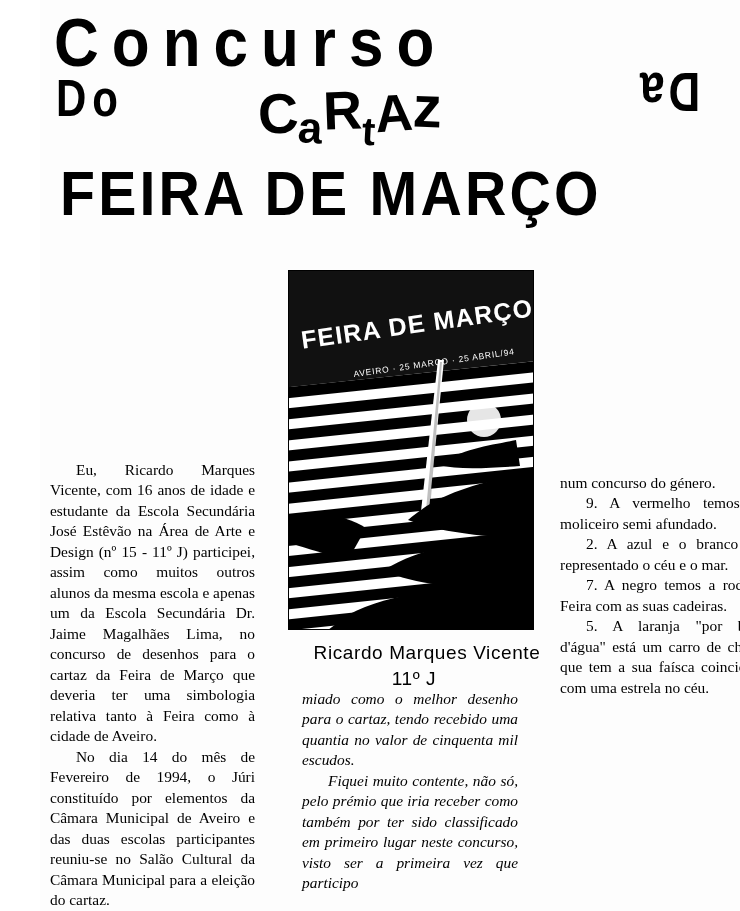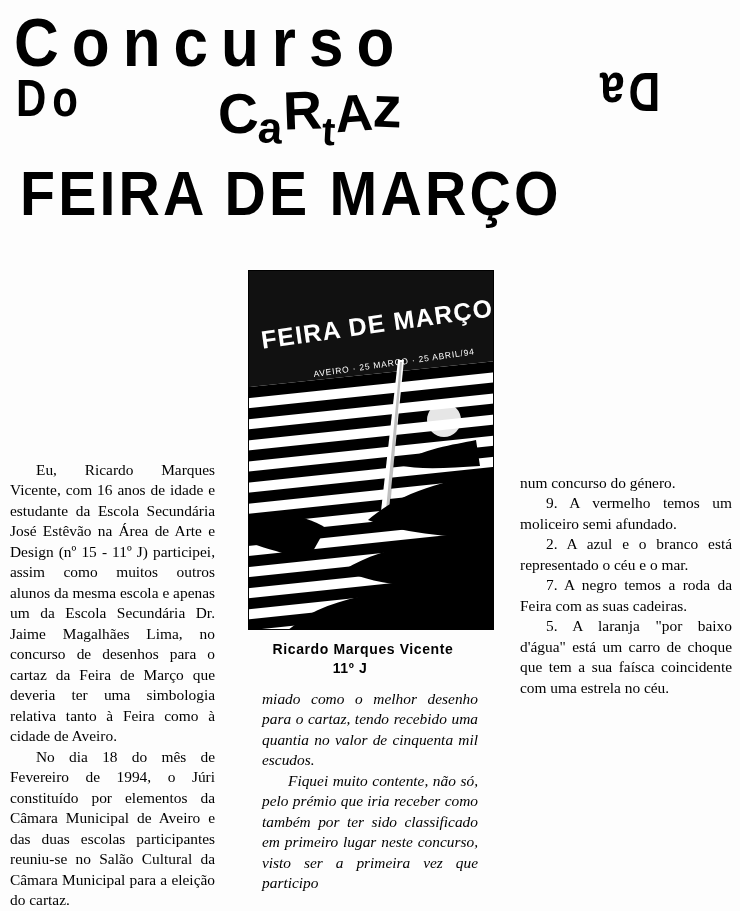--- a/index.html
+++ b/index.html
@@ -13,20 +13,21 @@
     position: relative;
     overflow: hidden;
     font-family: "Liberation Serif", serif;
     color: #000000;
   }
 
   .page {
     position: absolute;
     inset: 0;
     background: #fdfdfd;
+    margin-left: 40px;
   }
 
   
   .masthead {
     position: absolute;
     top: 0;
     left: 0;
     width: 740px;
     height: 240px;
   }
@@ -114,26 +115,26 @@
   .poster {
     width: 246px;
     height: 360px;
     display: block;
     background: #000;
   }
 
   .poster-caption {
     position: absolute;
     top: 640px;
-    left: 240px;
+    left: 264px;
     width: 246px;
     text-align: center;
     font-family: "Liberation Sans", sans-serif;
-    font-weight: bold;
-    font-size: 14px;
+    font-weight: normal;
+    font-size: 19px;
     letter-spacing: 0.6px;
     line-height: 1.35;
     white-space: nowrap;
   }
   .poster-caption .line2 {
     display: block;
     text-align: center;
     padding-right: 26px;
   }
 
@@ -236,21 +237,21 @@
     </svg>
   </div>
 
   <div class="poster-caption">
     <span>Ricardo Marques Vicente</span>
     <span class="line2">11º J</span>
   </div>
 
   <div class="col col-left">
     <p>Eu, Ricardo Marques Vicente, com 16 anos de idade e estudante da Escola Secundária José Estêvão na Área de Arte e Design (nº 15 - 11º J) participei, assim como muitos outros alunos da mesma escola e apenas um da Escola Secundária Dr. Jaime Magalhães Lima, no concurso de desenhos para o cartaz da Feira de Março que deveria ter uma simbologia relativa tanto à Feira como à cidade de Aveiro.</p>
-    <p>No dia 18 do mês de Fevereiro de 1994, o Júri constituído por elementos da Câmara Municipal de Aveiro e das duas escolas participantes reuniu-se no Salão Cultural da Câmara Municipal para a eleição do cartaz.</p>
+    <p>No dia 14 do mês de Fevereiro de 1994, o Júri constituído por elementos da Câmara Municipal de Aveiro e das duas escolas participantes reuniu-se no Salão Cultural da Câmara Municipal para a eleição do cartaz.</p>
     <p>O meu trabalho foi pre-</p>
   </div>
 
   <div class="col col-mid">
     <p class="noindent">miado como o melhor desenho para o cartaz, tendo recebido uma quantia no valor de cinquenta mil escudos.</p>
     <p>Fiquei muito contente, não só, pelo prémio que iria receber como também por ter sido classificado em primeiro lugar neste concurso, visto ser a primeira vez que participo</p>
   </div>
 
   <div class="col col-right">
     <p class="flush">num concurso do género.</p>

